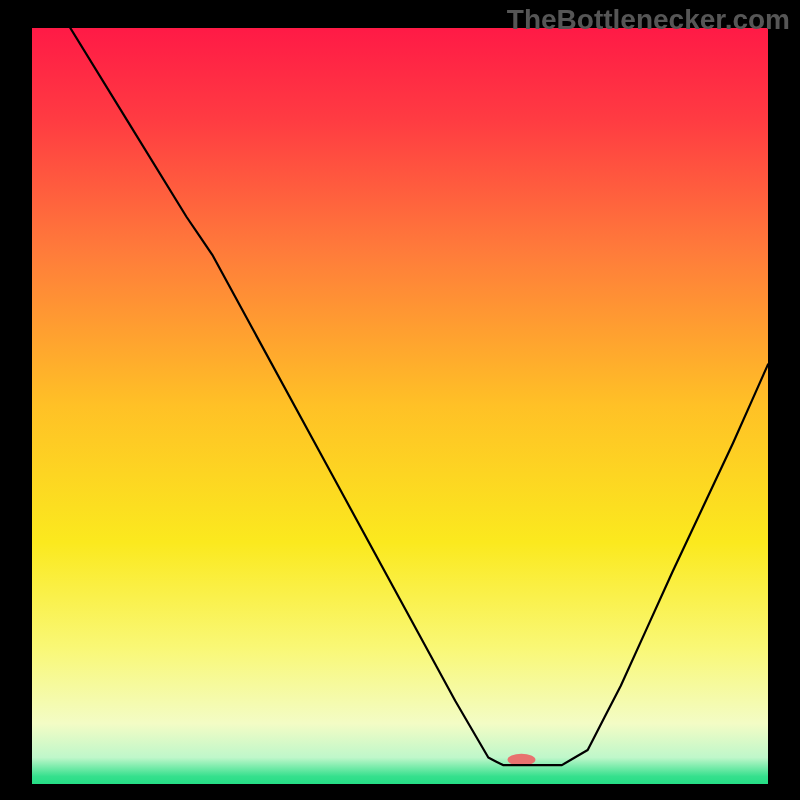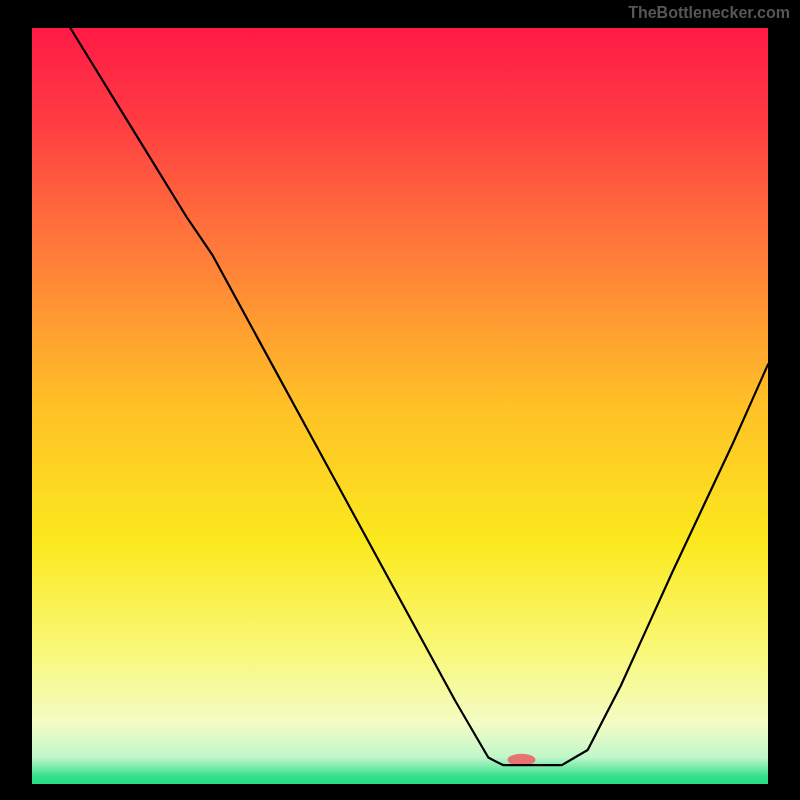--- a/index.html
+++ b/index.html
@@ -10,21 +10,21 @@
   }
   .wrapper {
     width: 800px;
     height: 800px;
     position: relative;
   }
   .attribution {
     position: absolute;
     top: 4px;
     right: 10px;
-    font-size: 16px;
+    font-size: 28px;
     font-weight: bold;
     color: #565656;
     z-index: 20;
   }
   svg {
     display: block;
   }
 </style>
 </head>
 <body>

